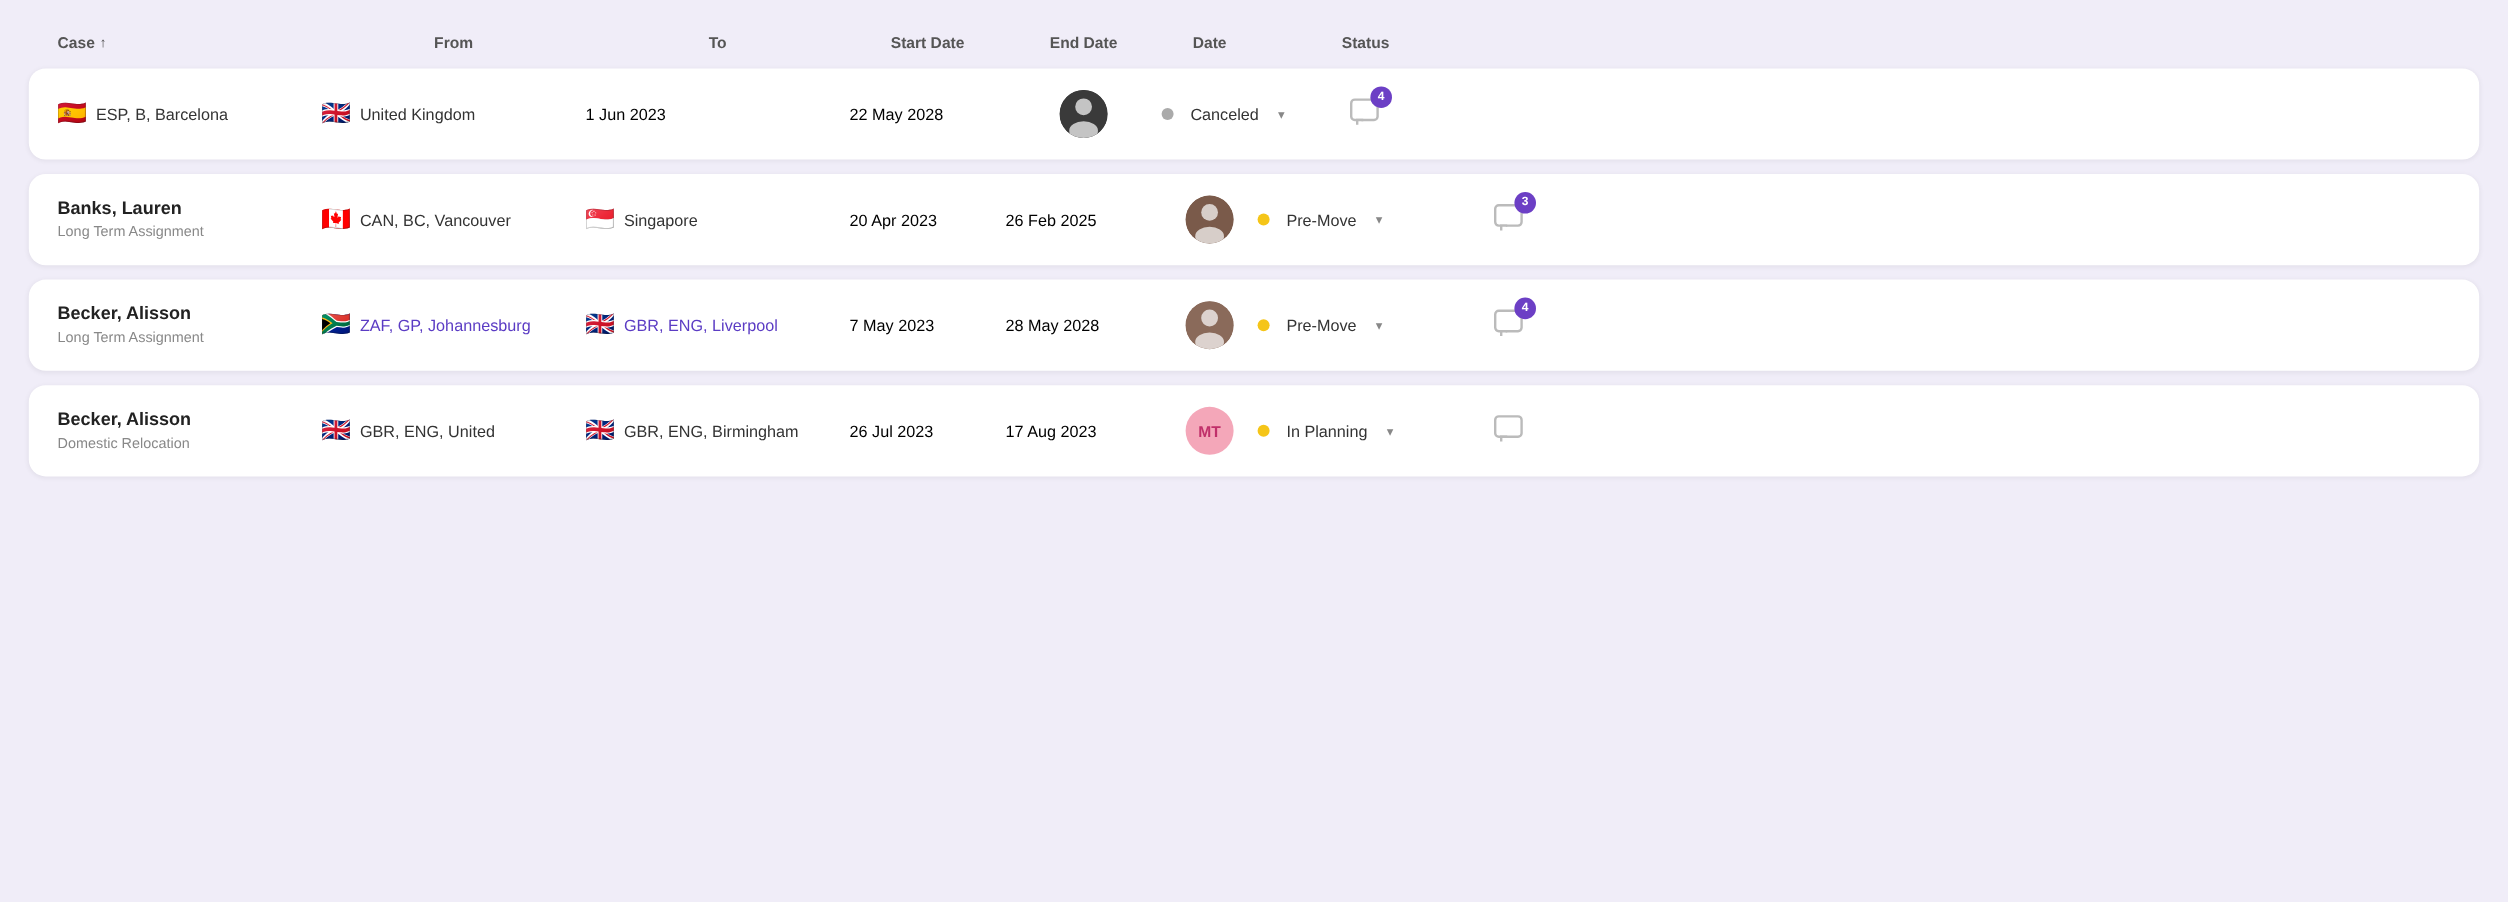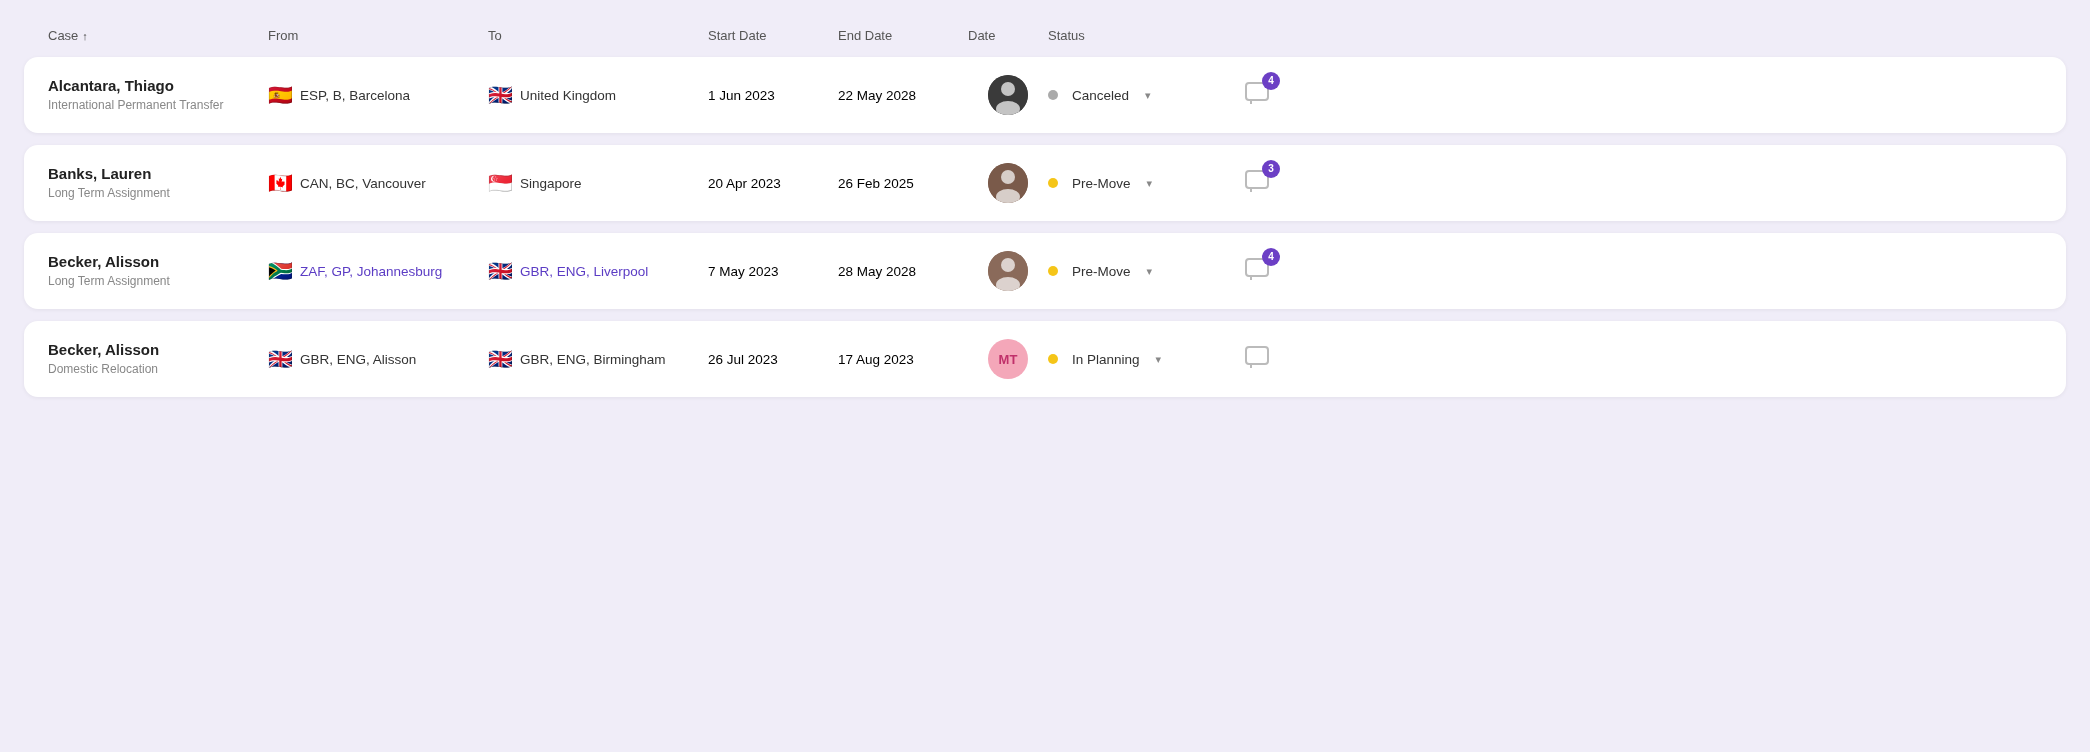--- a/index.html
+++ b/index.html
@@ -13,21 +13,22 @@
     
     .table-header {
       display: grid;
       grid-template-columns: 220px 220px 220px 130px 130px 80px 180px 60px;
       padding: 8px 24px;
       margin-bottom: 6px;
     }
     .header-cell {
       font-size: 13px;
       color: #555;
-      font-weight: 400;
+      font-weight: 700;
+      text-align: center;
     }
     .header-cell.sortable {
       display: flex;
       align-items: center;
       gap: 4px;
       cursor: pointer;
     }
     .sort-arrow {
       font-size: 11px;
       color: #444;
@@ -188,24 +189,20 @@
     <span>Date</span>
   </div>
   <div class="header-cell">
     <span>Status</span>
   </div>
   <div class="header-cell"></div>
 </div>
 
 <div id="table-body">
     <div class="row-card">
-      <div class="cell">
-    <div class="case-name">Alcantara, Thiago</div>
-    <div class="case-type">International Permanent Transfer</div>
-  </div>
       <div class="cell location-cell">
     <span class="flag flag-emoji">🇪🇸</span>
     <span class="location-text">ESP, B, Barcelona</span>
   </div>
       <div class="cell location-cell">
     <span class="flag flag-emoji">🇬🇧</span>
     <span class="location-text">United Kingdom</span>
   </div>
       <div class="cell date-cell">1 Jun 2023</div>
       <div class="cell date-cell">22 May 2028</div>
@@ -311,21 +308,21 @@
   </div>
       </div>
     </div>
     <div class="row-card">
       <div class="cell">
     <div class="case-name">Becker, Alisson</div>
     <div class="case-type">Domestic Relocation</div>
   </div>
       <div class="cell location-cell">
     <span class="flag flag-emoji">🇬🇧</span>
-    <span class="location-text">GBR, ENG, Alisson</span>
+    <span class="location-text">GBR, ENG, United</span>
   </div>
       <div class="cell location-cell">
     <span class="flag flag-emoji">🇬🇧</span>
     <span class="location-text">GBR, ENG, Birmingham</span>
   </div>
       <div class="cell date-cell">26 Jul 2023</div>
       <div class="cell date-cell">17 Aug 2023</div>
       <div class="cell owner-cell">
         <div class="avatar-initials" style="background: rgb(244, 167, 185);">MT</div>
       </div>

